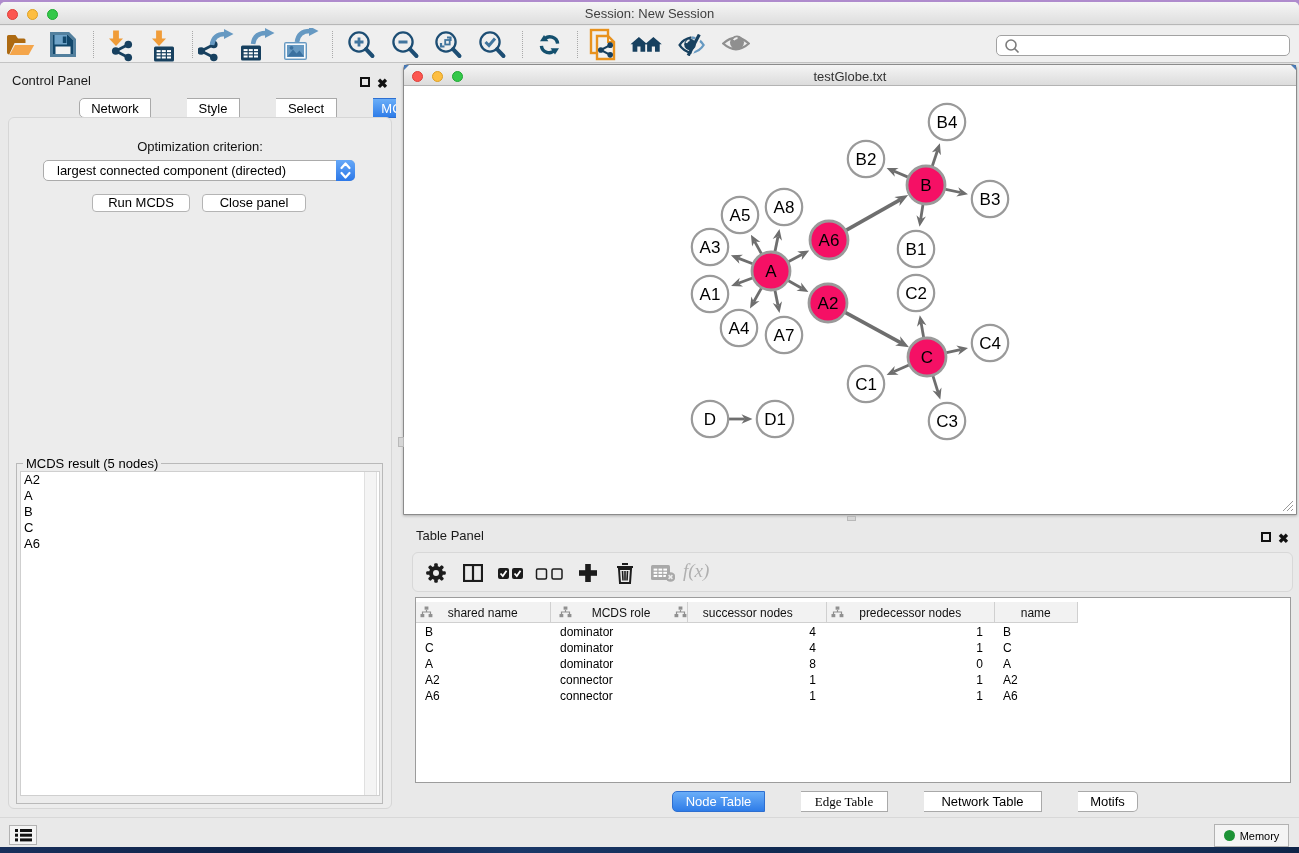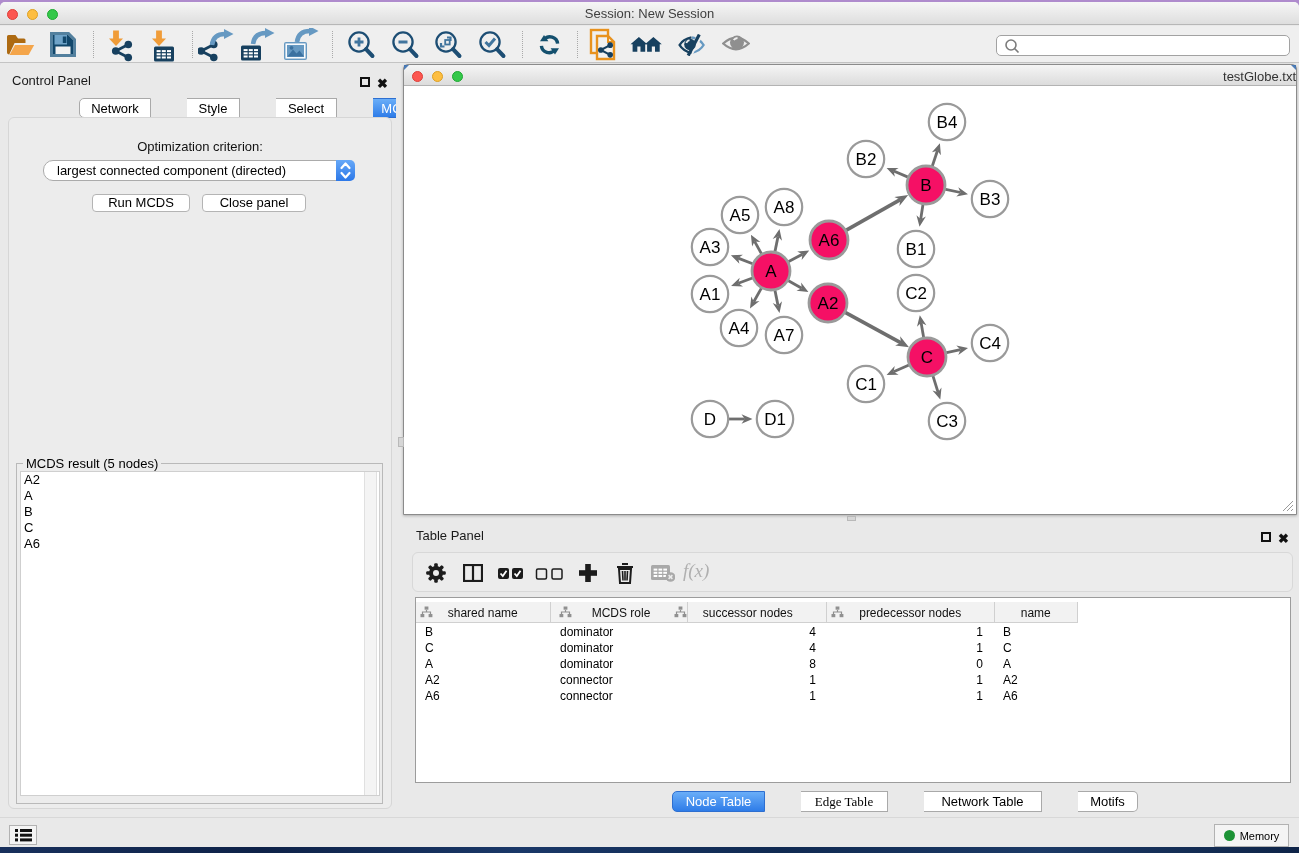--- a/index.html
+++ b/index.html
@@ -34,21 +34,21 @@
 .seg { position:absolute; display:flex; height:20px; font-size:13px;gap:36px; }
 .seg div { background:#fff; border:1px solid #a9a9a9; border-left:none; color:#000;
   display:flex; align-items:center; justify-content:center; }
 .seg div:first-child { border-left:1px solid #a9a9a9; border-radius:5px 0 0 5px; }
 .seg div:last-child { border-radius:0 5px 5px 0; }
 .seg div.on { background:linear-gradient(#6aaef8,#2e7ce8); border-color:#2e6fd0; color:#fff; }
 #cpanel-inner { position:absolute; left:8px; top:54px; width:384px; height:692px;
   background:#ececec; border:1px solid #d6d6d6; border-radius:6px; }
 #optlabel { position:absolute; left:0; top:21px; width:100%; text-align:center; font-size:13px; color:#111; }
 #dropdown { position:absolute; left:34px; top:42px; width:312px; height:21px; background:#fff;
-  border:1px solid #ababab; border-radius:10px; font-size:13px; color:#000; line-height:19px; padding-left:13px; }
+  border:1px solid #ababab; border-radius:5px; font-size:13px; color:#000; line-height:19px; padding-left:13px; }
 #dropdown .spin { position:absolute; right:-1px; top:-1px; width:19px; height:21px; border-radius:0 5px 5px 0;
   background:linear-gradient(#66a8f8,#2c78e8); }
 .btn { position:absolute; height:18px; background:#fff; border:1px solid #b4b4b4; border-radius:4px;
   font-size:13px; color:#000; text-align:center; line-height:16px; }
 
 #mcdsbox { position:absolute; left:7px; top:345px; width:367px; height:341px;
   border:1px solid #b9b9b9; }
 #mcdsbox .legend { position:absolute; left:6px; top:-8px; background:#ececec; padding:0 3px; font-size:13px; color:#000; }
 #mcdslist { position:absolute; left:3px; top:7px; width:360px; height:325px; background:#fff;
   border:1px solid #cfcfcf; font-size:13px; color:#000; }
@@ -59,21 +59,21 @@
 
 #netwin { position:absolute; left:403px; top:62px; width:894px; height:451px;
   background:#fff; border:1px solid #8b8b8b; border-radius:5px 5px 0 0;
   box-shadow:0 1px 3px rgba(0,0,0,0.25); }
 #netwin .bar { position:absolute; left:0; top:0; width:100%; height:21px;
   background:linear-gradient(#f5f5f5,#dcdcdc); border-bottom:1px solid #b3b3b3; border-radius:5px 5px 0 0; }
 #netwin .bar .tl { top:6px; width:11px; height:11px; }
 #netwin .t1 { left:8px; background:#fc5650; border:1px solid #dd3f39;}
 #netwin .t2 { left:28px; background:#fdbe41; border:1px solid #deA023;}
 #netwin .t3 { left:48px; background:#34c84a; border:1px solid #1ea832;}
-#netwin .bar .ttl { position:absolute; top:4px; width:100%; text-align:right; font-size:13px; color:#333; }
+#netwin .bar .ttl { position:absolute; top:4px; width:100%; text-align:center; font-size:13px; color:#333; }
 #graph { position:absolute; left:0; top:22px; }
 .grip { position:absolute; right:2px; bottom:2px; width:11px; height:11px; }
 
 .sph { position:absolute; background:#d6d6d6; border:1px solid #b9b9b9; }
 
 #tpanel { position:absolute; left:403px; top:520px; width:896px; height:295px; background:#e9e9e9; }
 #tpanel .hdr { position:absolute; left:13px; top:6px; font-size:13px; color:#1a1a1a; }
 #ttoolbar { position:absolute; left:9px; top:30px; width:881px; height:40px;
   background:#ececec; border:1px solid #d8d8d8; border-radius:6px; }
 #ttable { position:absolute; left:12px; top:75px; width:876px; height:186px; background:#fff;

